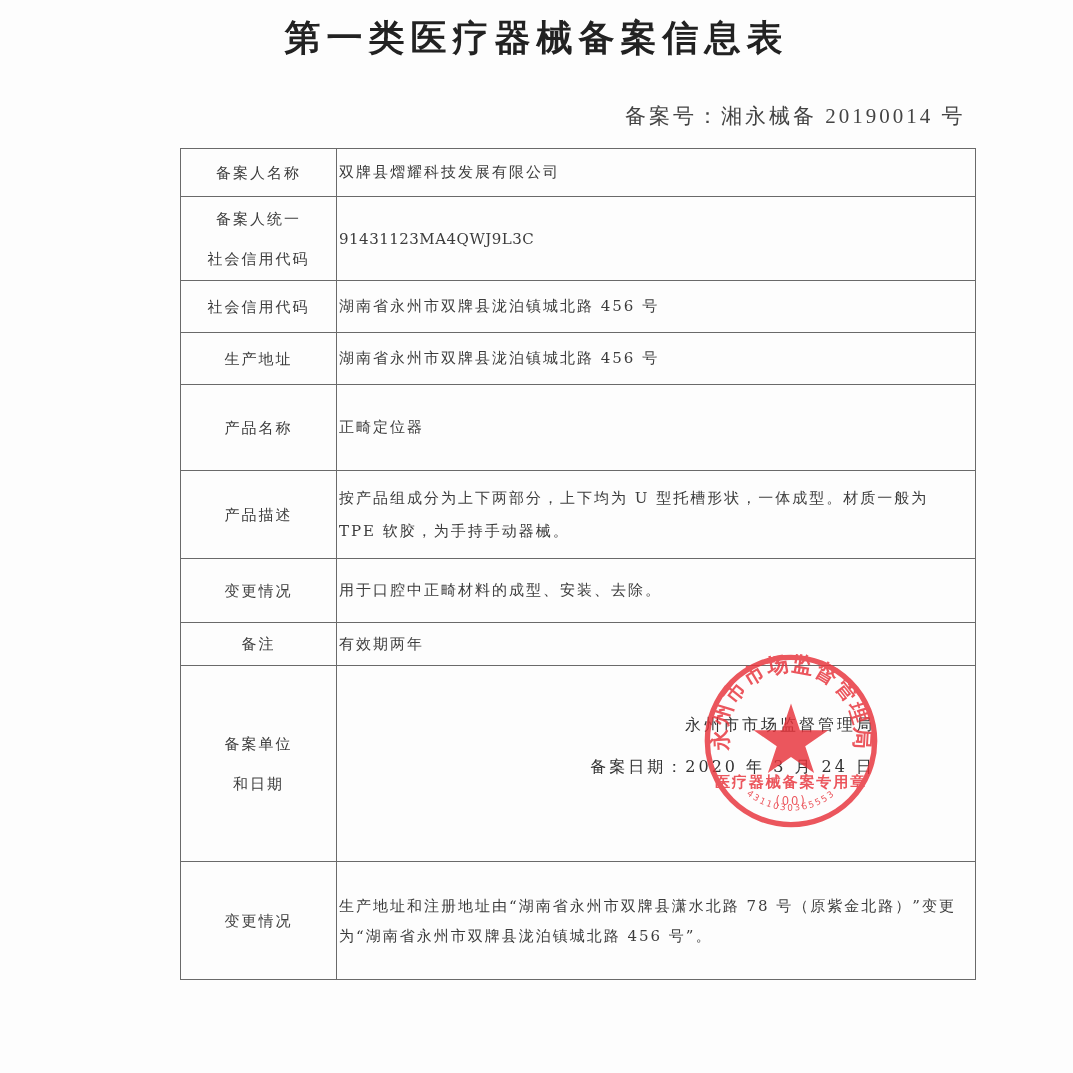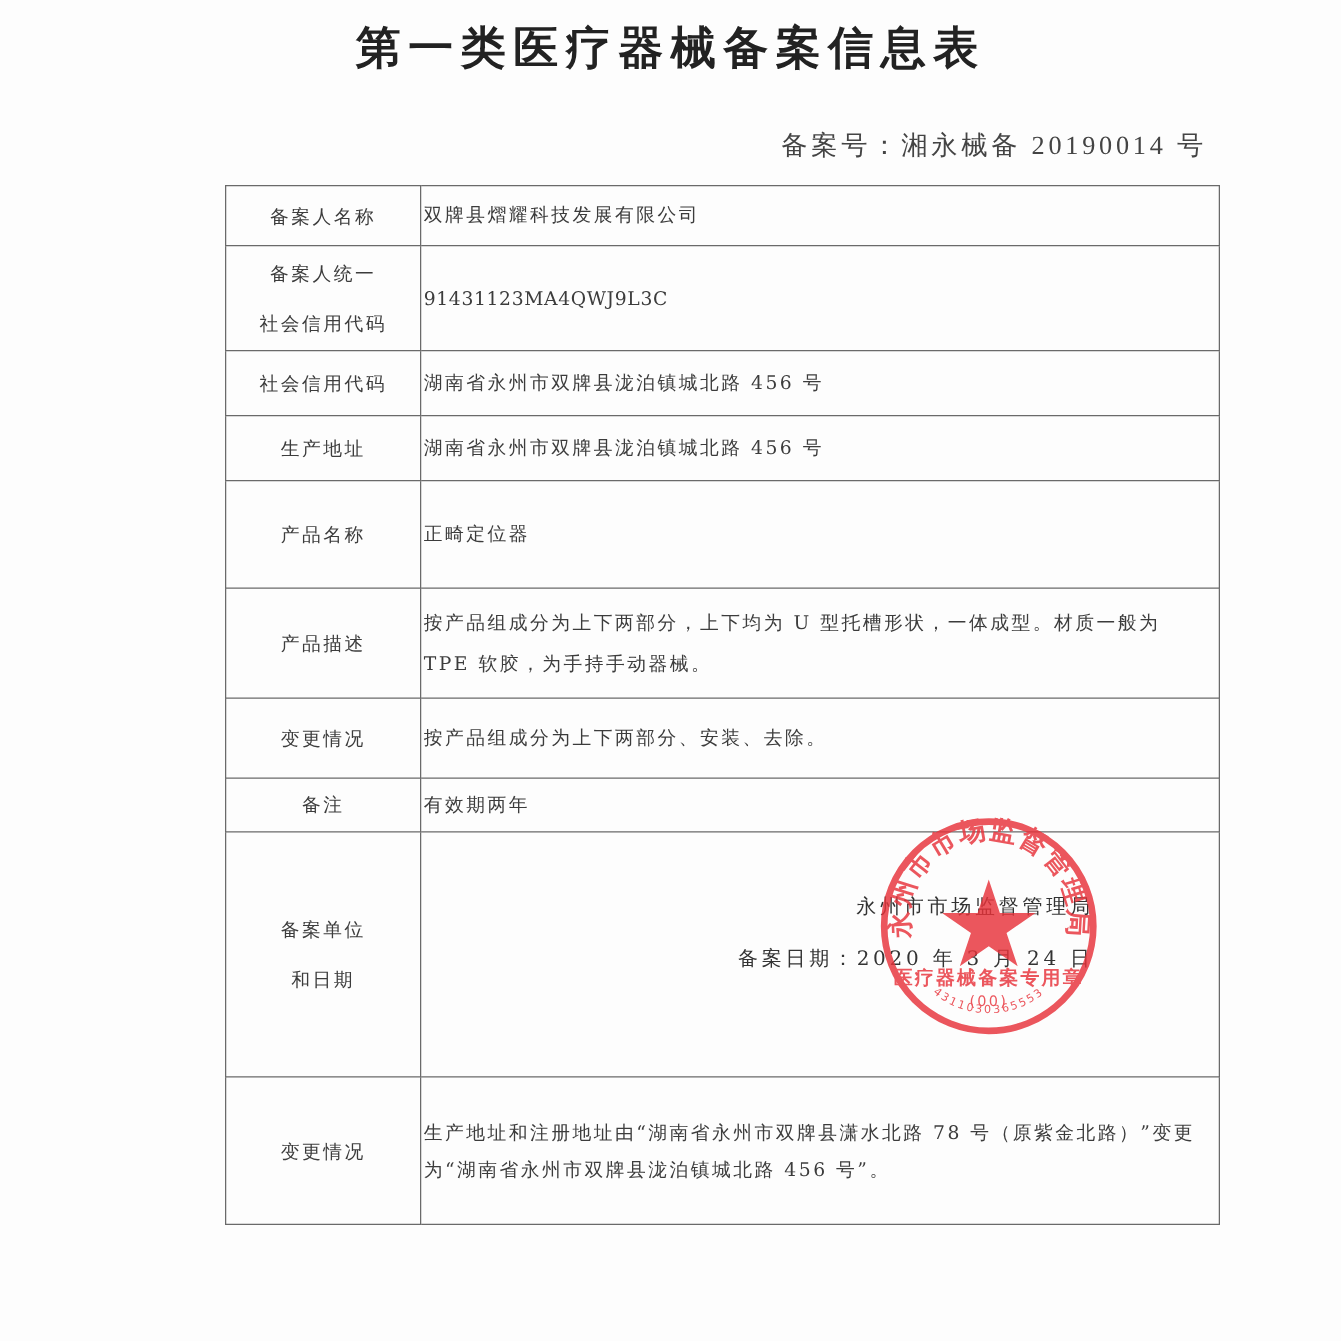--- a/index.html
+++ b/index.html
@@ -82,21 +82,21 @@
   <tr style="height:88px">
     <td class="label">
           <span class="label-line">产品描述</span>
         </td>
     <td class="value desc">按产品组成分为上下两部分，上下均为 U 型托槽形状，一体成型。材质一般为 TPE 软胶，为手持手动器械。</td>
   </tr>
   <tr style="height:64px">
     <td class="label">
           <span class="label-line">变更情况</span>
         </td>
-    <td class="value">按产品组成分为上下两部分、安装、去除。</td>
+    <td class="value">用于口腔中正畸材料的成型、安装、去除。</td>
   </tr>
   <tr style="height:40px">
     <td class="label">
           <span class="label-line">备注</span>
         </td>
     <td class="value">有效期两年</td>
   </tr>
   <tr style="height:196px">
     <td class="label">
       <span class="label-line">备案单位</span>

